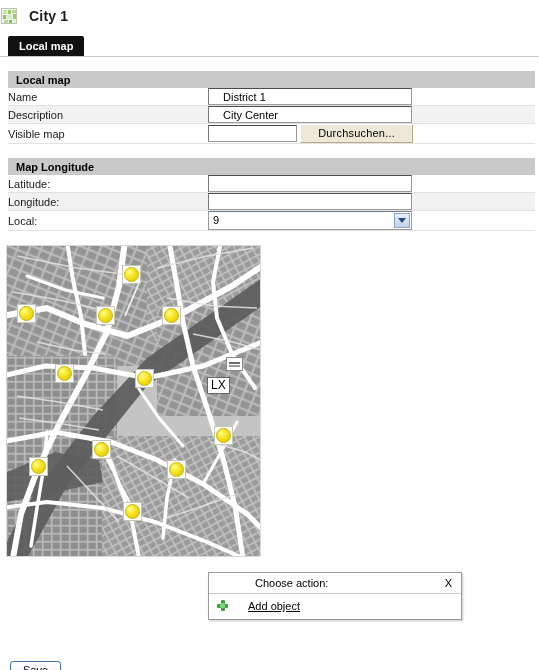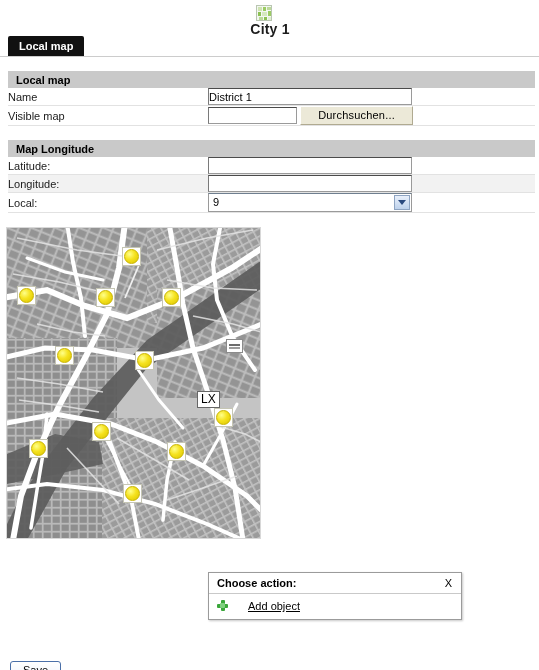--- a/index.html
+++ b/index.html
@@ -18,21 +18,20 @@
     position: relative;
   }
 
   
   .page-head {
     display: flex;
     align-items: center;
     padding: 5px 0 0 1px;
     height: 26px;
     box-sizing: border-box;
-    flex-direction: column;
   }
   .title-icon {
     width: 16px;
     height: 16px;
     flex: 0 0 16px;
     margin-right: 12px;
     border: 1px solid #b9c6b1;
     background: #f3f7f1;
     position: relative;
     box-sizing: border-box;
@@ -124,21 +123,21 @@
     padding: 4px 8px 4px 0;
   }
 
   
   input.txt {
     font-family: "Liberation Sans", sans-serif;
     font-size: 11px;
     color: #000;
     height: 17px;
     box-sizing: border-box;
-    padding: 1px 0;
+    padding: 1px 14px;
     background: #ffffff;
     border: 1px solid #9a9a9a;
     border-top-color: #4b4b4b;
     border-left-color: #7a7a7a;
   }
   input.name-input, input.desc-input { width: 204px; }
   input.latlon-input { width: 204px; }
   input.file-text { width: 89px; }
 
   button.browse {
@@ -276,23 +275,24 @@
   }
   .popup-head {
     display: flex;
     align-items: center;
     justify-content: space-between;
     padding: 4px 7px 4px 8px;
     border-bottom: 1px solid #c9c9c9;
     background: #ffffff;
   }
   .popup-title {
-    font-weight: bold;
-    font-size: 11px;
-    color: #000;
+    font-weight: normal;
+    font-size: 11px;
+    color: #000;
+    margin-left: 38px;
   }
   .popup-close {
     font-size: 11px;
     color: #000;
     cursor: pointer;
     padding: 0 2px;
     line-height: 11px;
   }
   .popup-body {
     display: flex;
@@ -366,20 +366,26 @@
 </div>
 
 <div class="section">
   <div class="section-header">Local map</div>
   <table class="form">
     <tbody>
         <tr class="frow row-odd">
       <td class="label">Name</td>
       <td class="field">
         <input class="txt name-input" type="text" value="District 1" style="">
+      </td>
+    </tr>
+    <tr class="frow row-even">
+      <td class="label">Description</td>
+      <td class="field">
+        <input class="txt desc-input" type="text" value="City Center" style="">
       </td>
     </tr>
     <tr class="frow row-odd">
       <td class="label">Visible map</td>
       <td class="field">
         <input class="txt file-text" type="text" value="" style="">
         <button class="browse">Durchsuchen...</button>
       </td>
     </tr>
   </tbody>
@@ -513,21 +519,21 @@
       <span class="dot"></span>
     </div>
   <div class="marker" style="left:116px;top:256px;">
       <span class="dot"></span>
     </div>
 
   <div class="lx-icon" style="left:219px;top:111px;">
     <span></span>
       <span class="b2"></span>
   </div>
-  <div class="lx-label" style="left:190px;top:131px;margin-top:32px;">LX</div>
+  <div class="lx-label" style="left:200px;top:131px;">LX</div>
 </div>
 
 <div class="popup">
   <div class="popup-head">
     <span class="popup-title">Choose action:</span>
     <span class="popup-close">X</span>
   </div>
   <div class="popup-body">
     <span class="plus-icon">
       <span class="h"></span>

